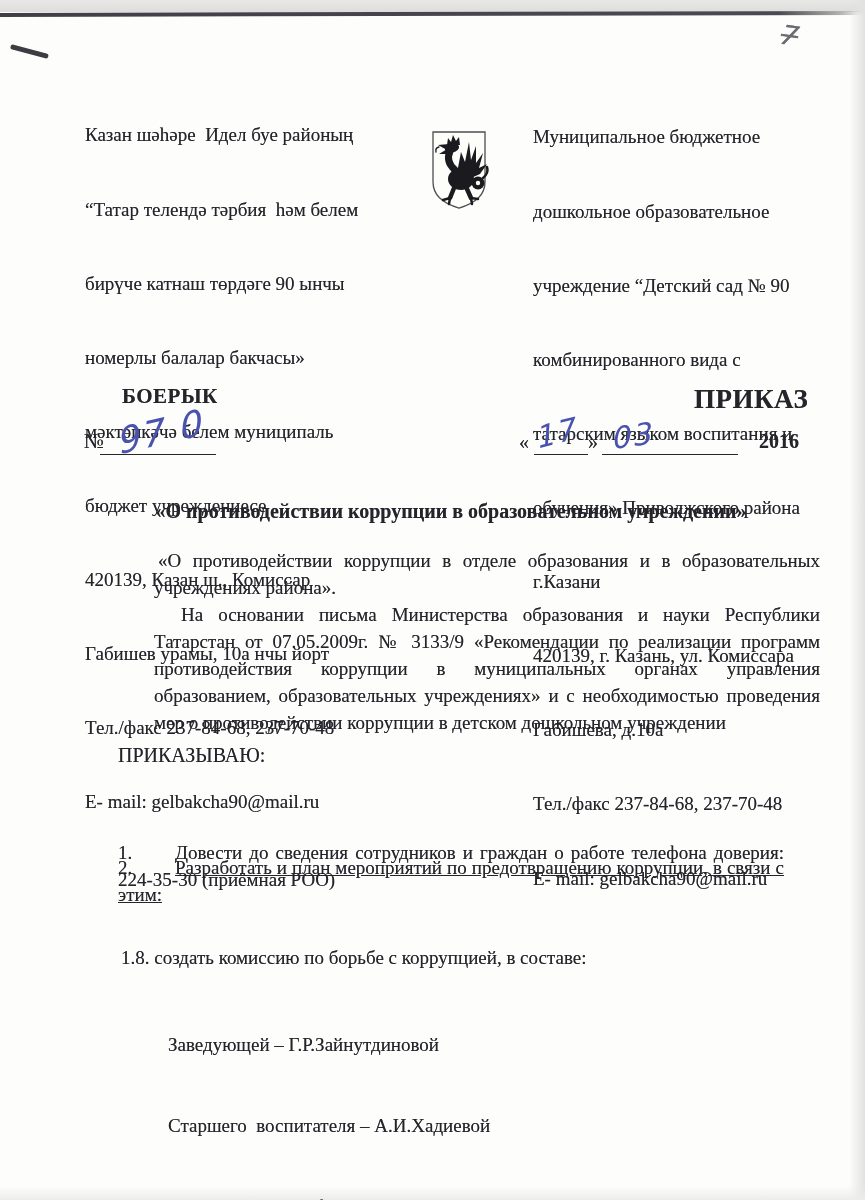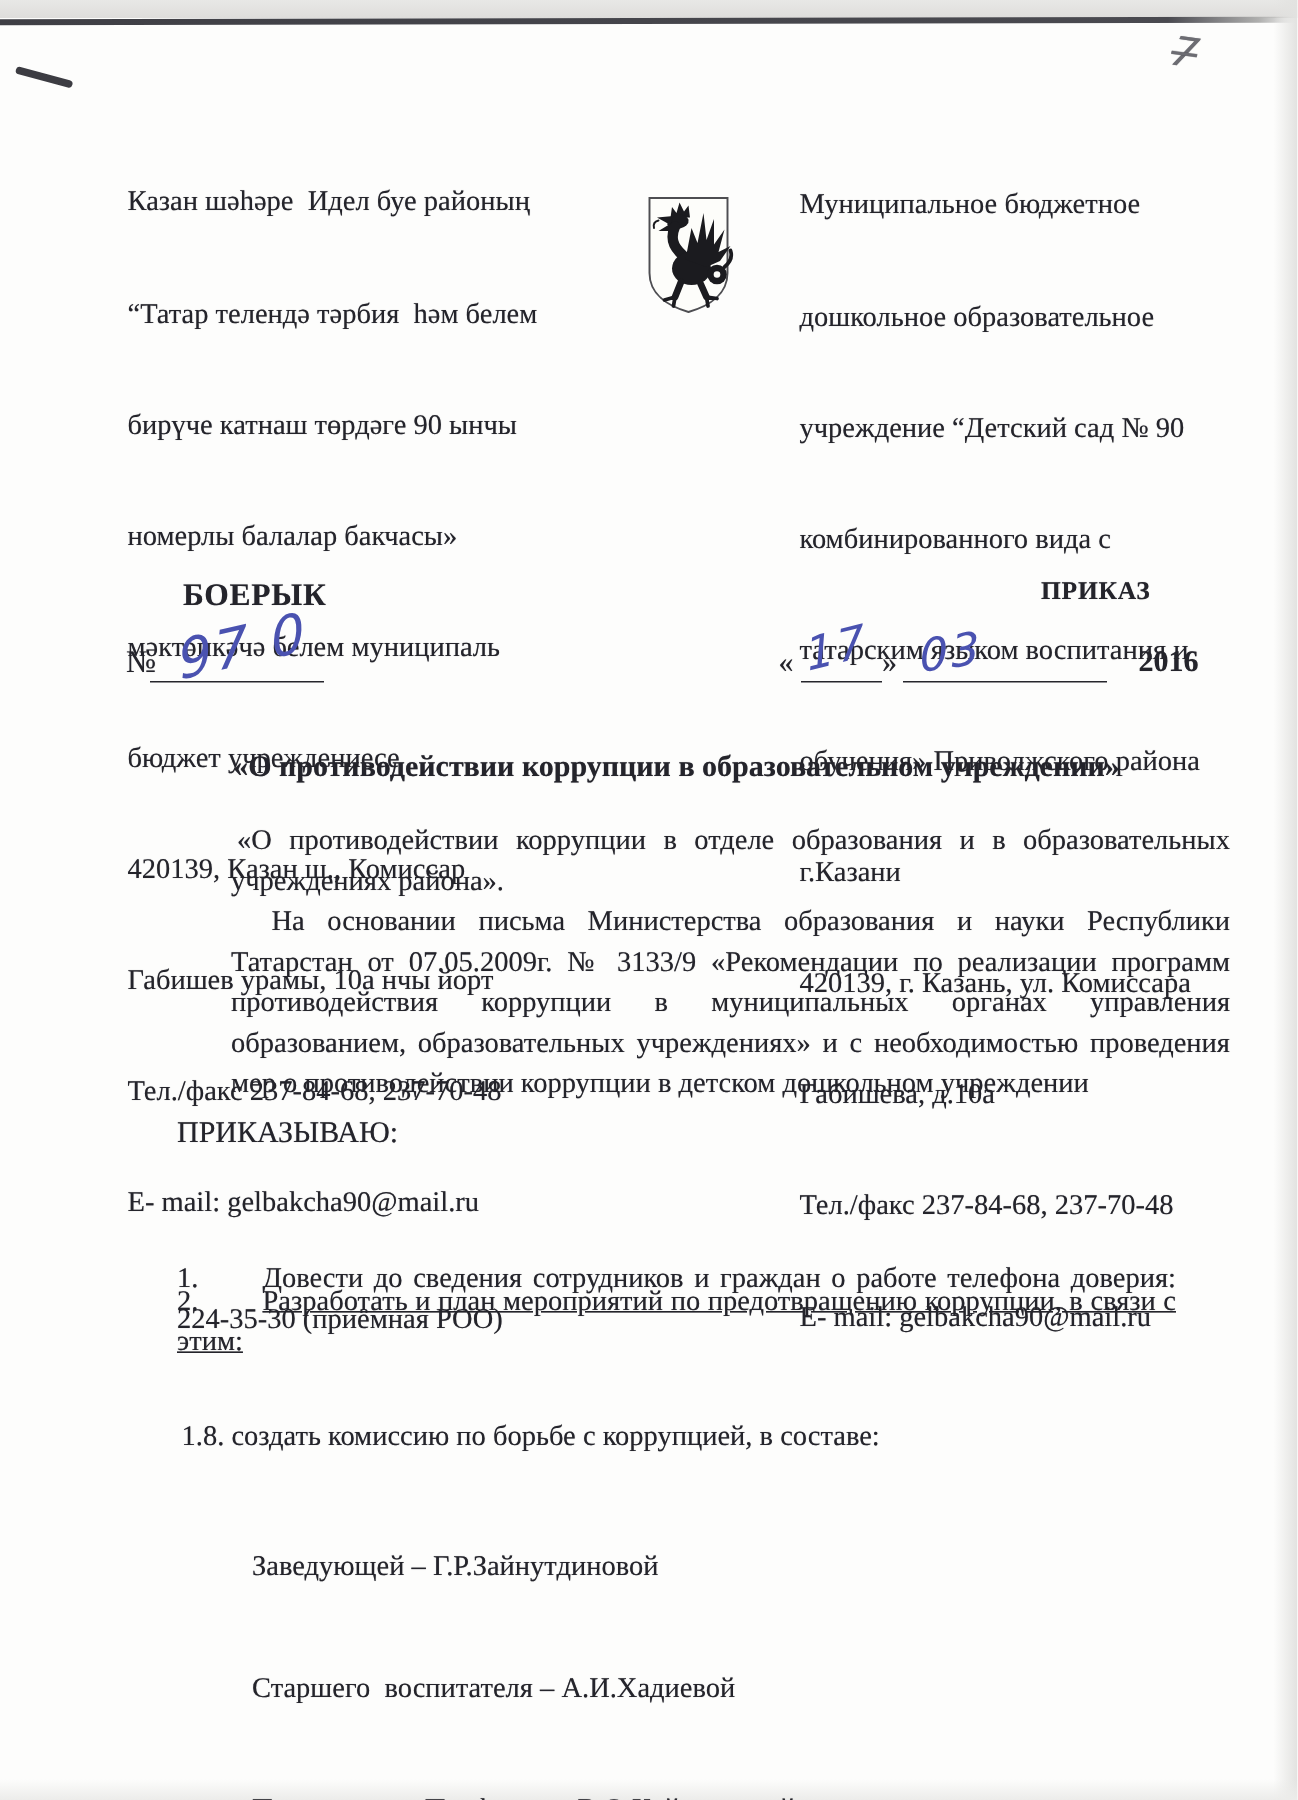--- a/index.html
+++ b/index.html
@@ -33,21 +33,21 @@
 
   
   .org-col{position:absolute;font-size:19px;line-height:24.7px;white-space:pre;}
   .org-left{left:85px;top:74px;width:345px;}
   .org-right{left:533px;top:76px;width:332px;}
 
   .emblem{position:absolute;left:426px;top:126px;width:66px;height:88px;}
 
   
   .h-boeryk{position:absolute;left:122px;top:384px;font-size:21px;font-weight:bold;letter-spacing:.5px;}
-  .h-prikaz{position:absolute;left:694px;top:384px;font-size:17px;font-weight:bold;letter-spacing:.5px;}
+  .h-prikaz{position:absolute;left:694px;top:384px;font-size:27px;font-weight:bold;letter-spacing:.5px;}
   .no-sign{position:absolute;left:84px;top:429px;font-size:21px;}
   .uline{position:absolute;height:0;border-bottom:1.7px solid #26262c;}
   .ul-no{left:100px;top:454px;width:116px;}
   .ul-day{left:534px;top:454px;width:54px;}
   .ul-month{left:602px;top:454px;width:136px;}
   .q-open{position:absolute;left:519px;top:431px;font-size:20px;}
   .q-close{position:absolute;left:588px;top:431px;font-size:20px;}
   .year{position:absolute;left:739px;top:430px;font-size:20px;font-weight:bold;margin-left:20px;}
 
   .handwriting{

